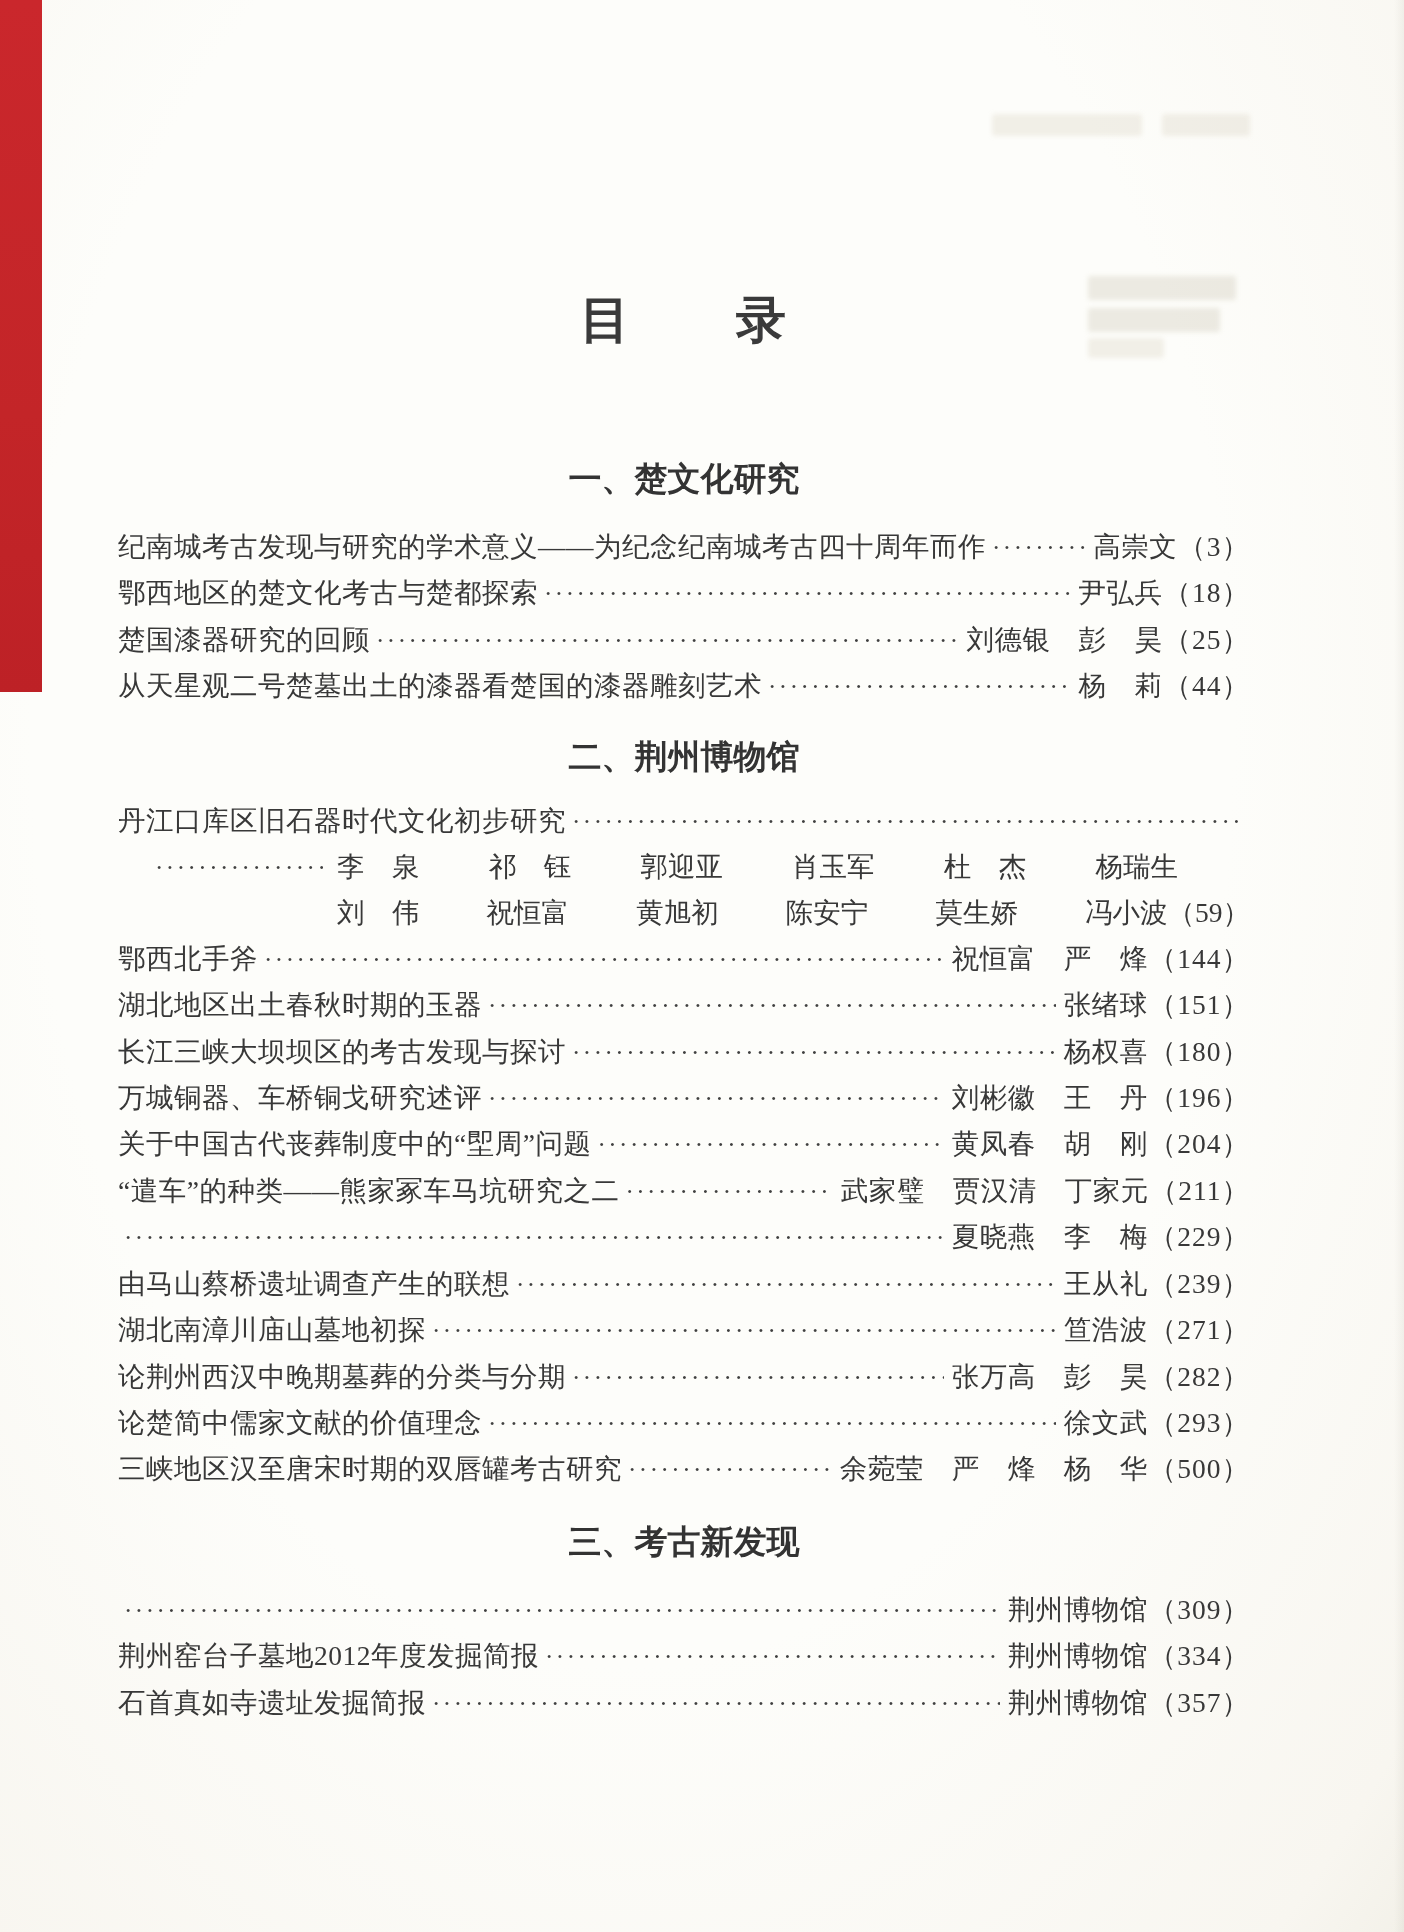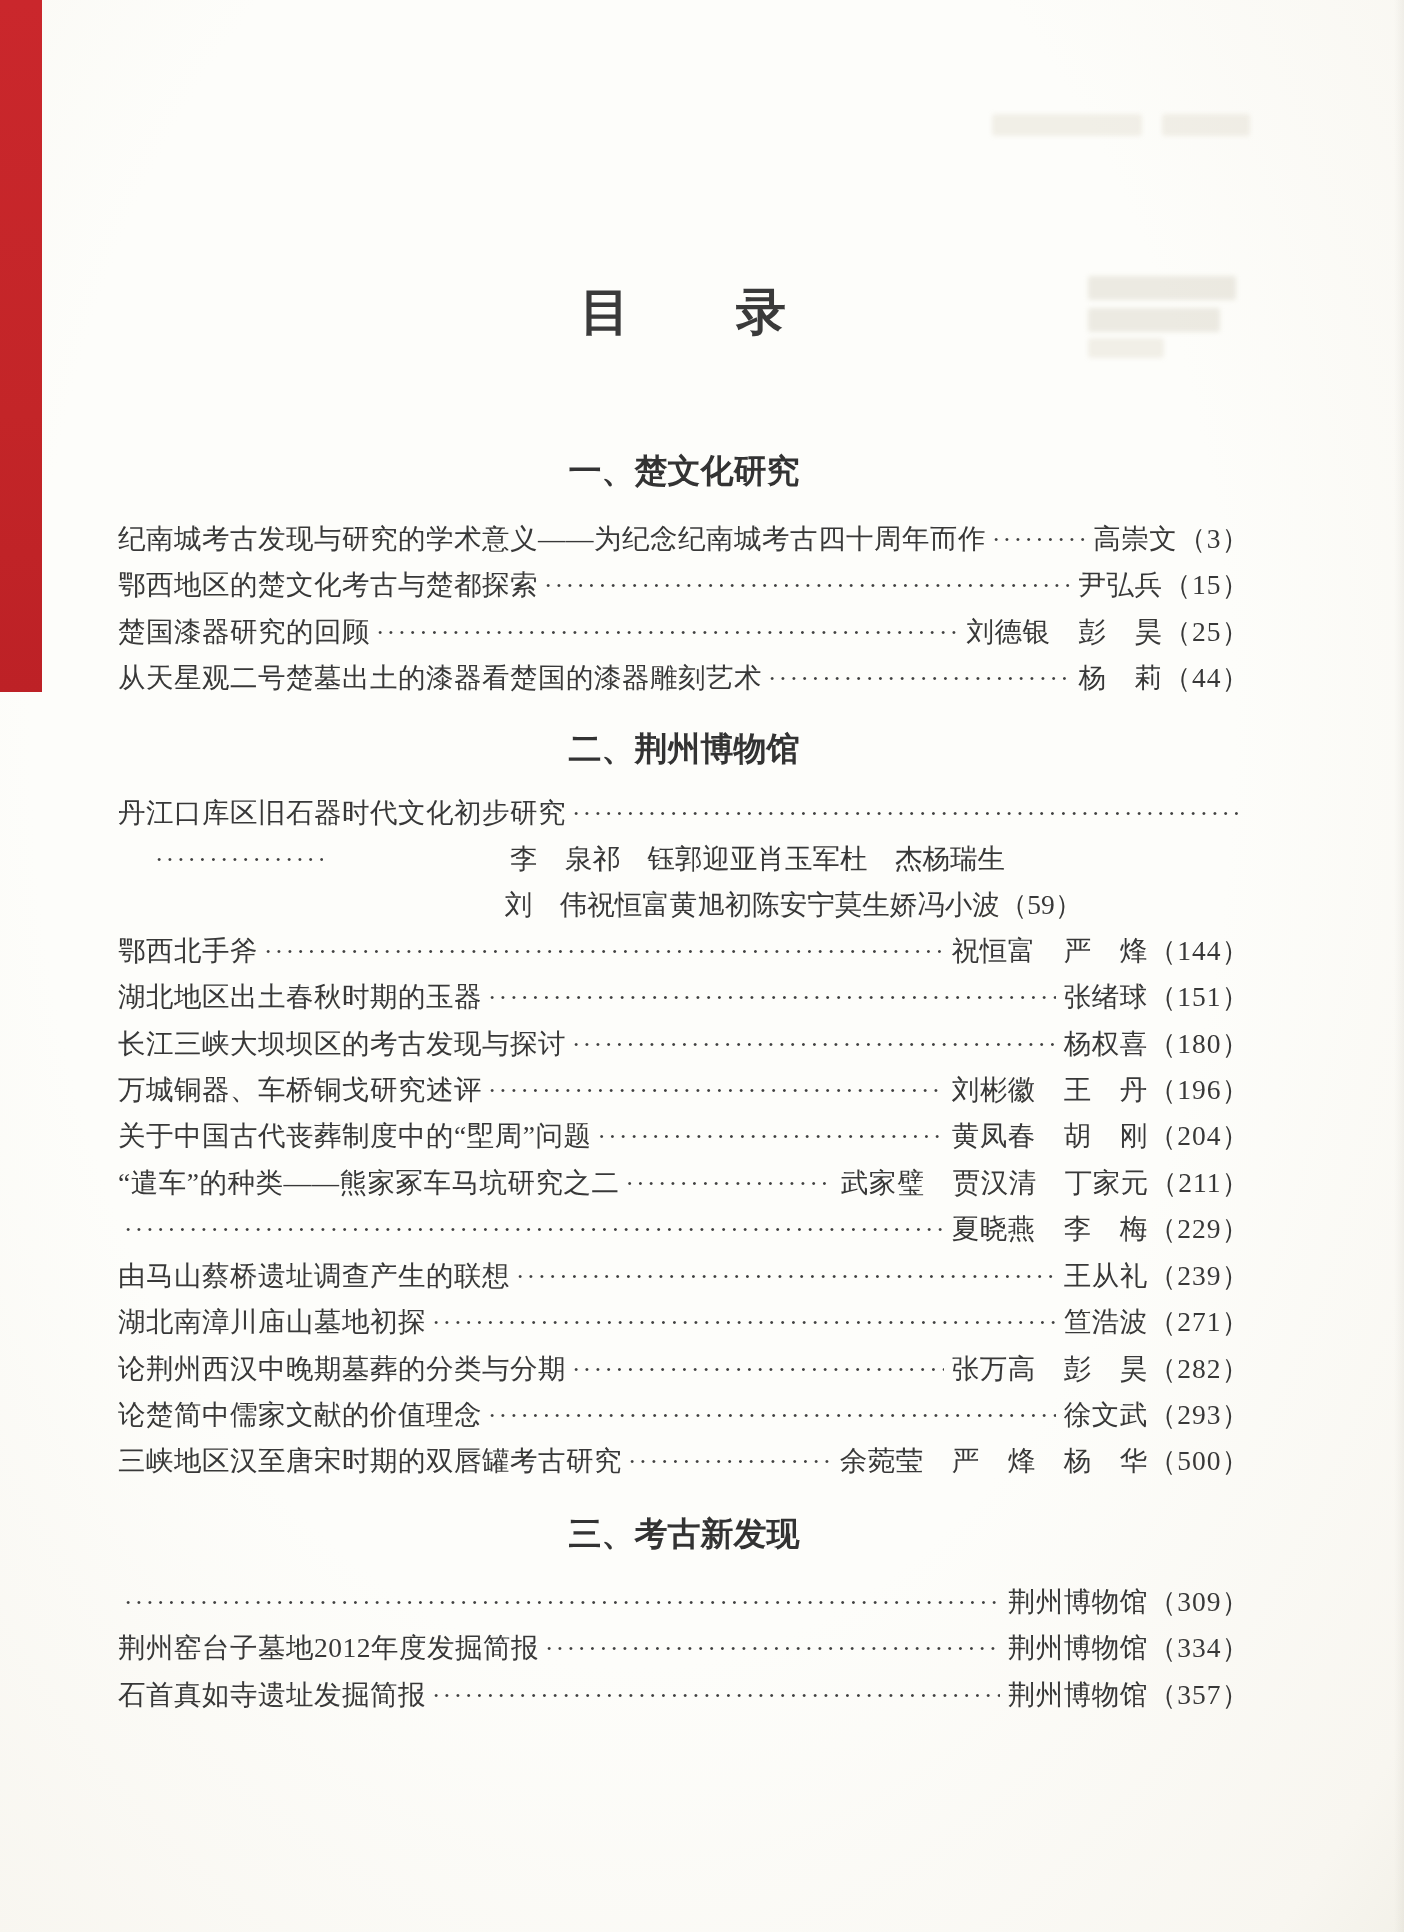--- a/index.html
+++ b/index.html
@@ -10,21 +10,21 @@
     color:#333;
   }
   .red-strip{
     position:absolute;left:0;top:0;width:42px;height:692px;
     background:linear-gradient(180deg,#ca272c 0%,#c32528 60%,#bd2126 100%);
   }
   .page-edge-right{
     position:absolute;right:0;top:0;width:10px;height:1932px;
     background:linear-gradient(90deg,rgba(0,0,0,0) 0%,rgba(90,80,60,0.06) 100%);
   }
-  .content{position:absolute;left:118px;top:8px;width:1132px;}
+  .content{position:absolute;left:118px;top:16px;width:1132px;}
   .page-title{
     margin:268px 0 0 0;height:72px;line-height:72px;text-align:center;
     font-size:50px;font-weight:600;color:#3a3a3a;letter-spacing:2px;
   }
   .sec-heading{
     margin:16px;text-align:center;font-size:33px;font-weight:700;line-height:46px;
     font-family:"Liberation Sans","DejaVu Sans",sans-serif;color:#333;
   }
   .s1 .sec-heading{margin-top:100px;margin-bottom:22px;}
   .s2 .sec-heading{margin-top:24px;margin-bottom:18px;}
@@ -35,21 +35,21 @@
   }
   .t{flex:0 0 auto;letter-spacing:0.5px;}
   .leader{
     flex:1 1 auto;min-width:0;overflow:hidden;letter-spacing:2.5px;
     font-size:25px;color:#404040;margin:0 8px 0 6px;
   }
   .authors{flex:0 0 auto;letter-spacing:0.5px;}
   .page{margin-left:1px;letter-spacing:1px;}
   .authors-mid{padding-left:37px;padding-right:72px;}
   .leader-fixed{flex:0 0 168px;overflow:hidden;letter-spacing:2.5px;font-size:25px;color:#404040;margin-right:14px;}
-  .tokens{flex:1 1 auto;display:flex;justify-content:center;}
+  .tokens{flex:1 1 auto;display:flex;justify-content:space-between;}
   .authors-right{padding-left:219px;}
   .bleed{position:absolute;background:rgba(183,170,138,0.16);filter:blur(2.5px);border-radius:3px;}
   #b1{left:992px;top:114px;width:150px;height:22px;}
   #b1b{left:1162px;top:114px;width:88px;height:22px;}
   #b2{left:1088px;top:276px;width:148px;height:24px;background:rgba(170,158,128,0.20);}
   #b3{left:1088px;top:308px;width:132px;height:24px;background:rgba(170,158,128,0.20);}
   #b4{left:1088px;top:338px;width:76px;height:20px;}
 </style>
 </head>
 <body>
@@ -70,21 +70,21 @@
       <h2 class="sec-heading">一、楚文化研究</h2>
       <div class="entries">
         <div class="row">
           <span class="t">纪南城考古发现与研究的学术意义——为纪念纪南城考古四十周年而作</span>
           <span class="leader">··········································································································································································</span>
           <span class="authors">高崇文<span class="page">（3）</span></span>
         </div>
         <div class="row">
           <span class="t">鄂西地区的楚文化考古与楚都探索</span>
           <span class="leader">··········································································································································································</span>
-          <span class="authors">尹弘兵<span class="page">（15）</span></span>
+          <span class="authors">尹弘兵<span class="page">（18）</span></span>
         </div>
         <div class="row">
           <span class="t">楚国漆器研究的回顾</span>
           <span class="leader">··········································································································································································</span>
           <span class="authors">刘德银　彭　昊<span class="page">（25）</span></span>
         </div>
         <div class="row">
           <span class="t">从天星观二号楚墓出土的漆器看楚国的漆器雕刻艺术</span>
           <span class="leader">··········································································································································································</span>
           <span class="authors">杨　莉<span class="page">（44）</span></span>

